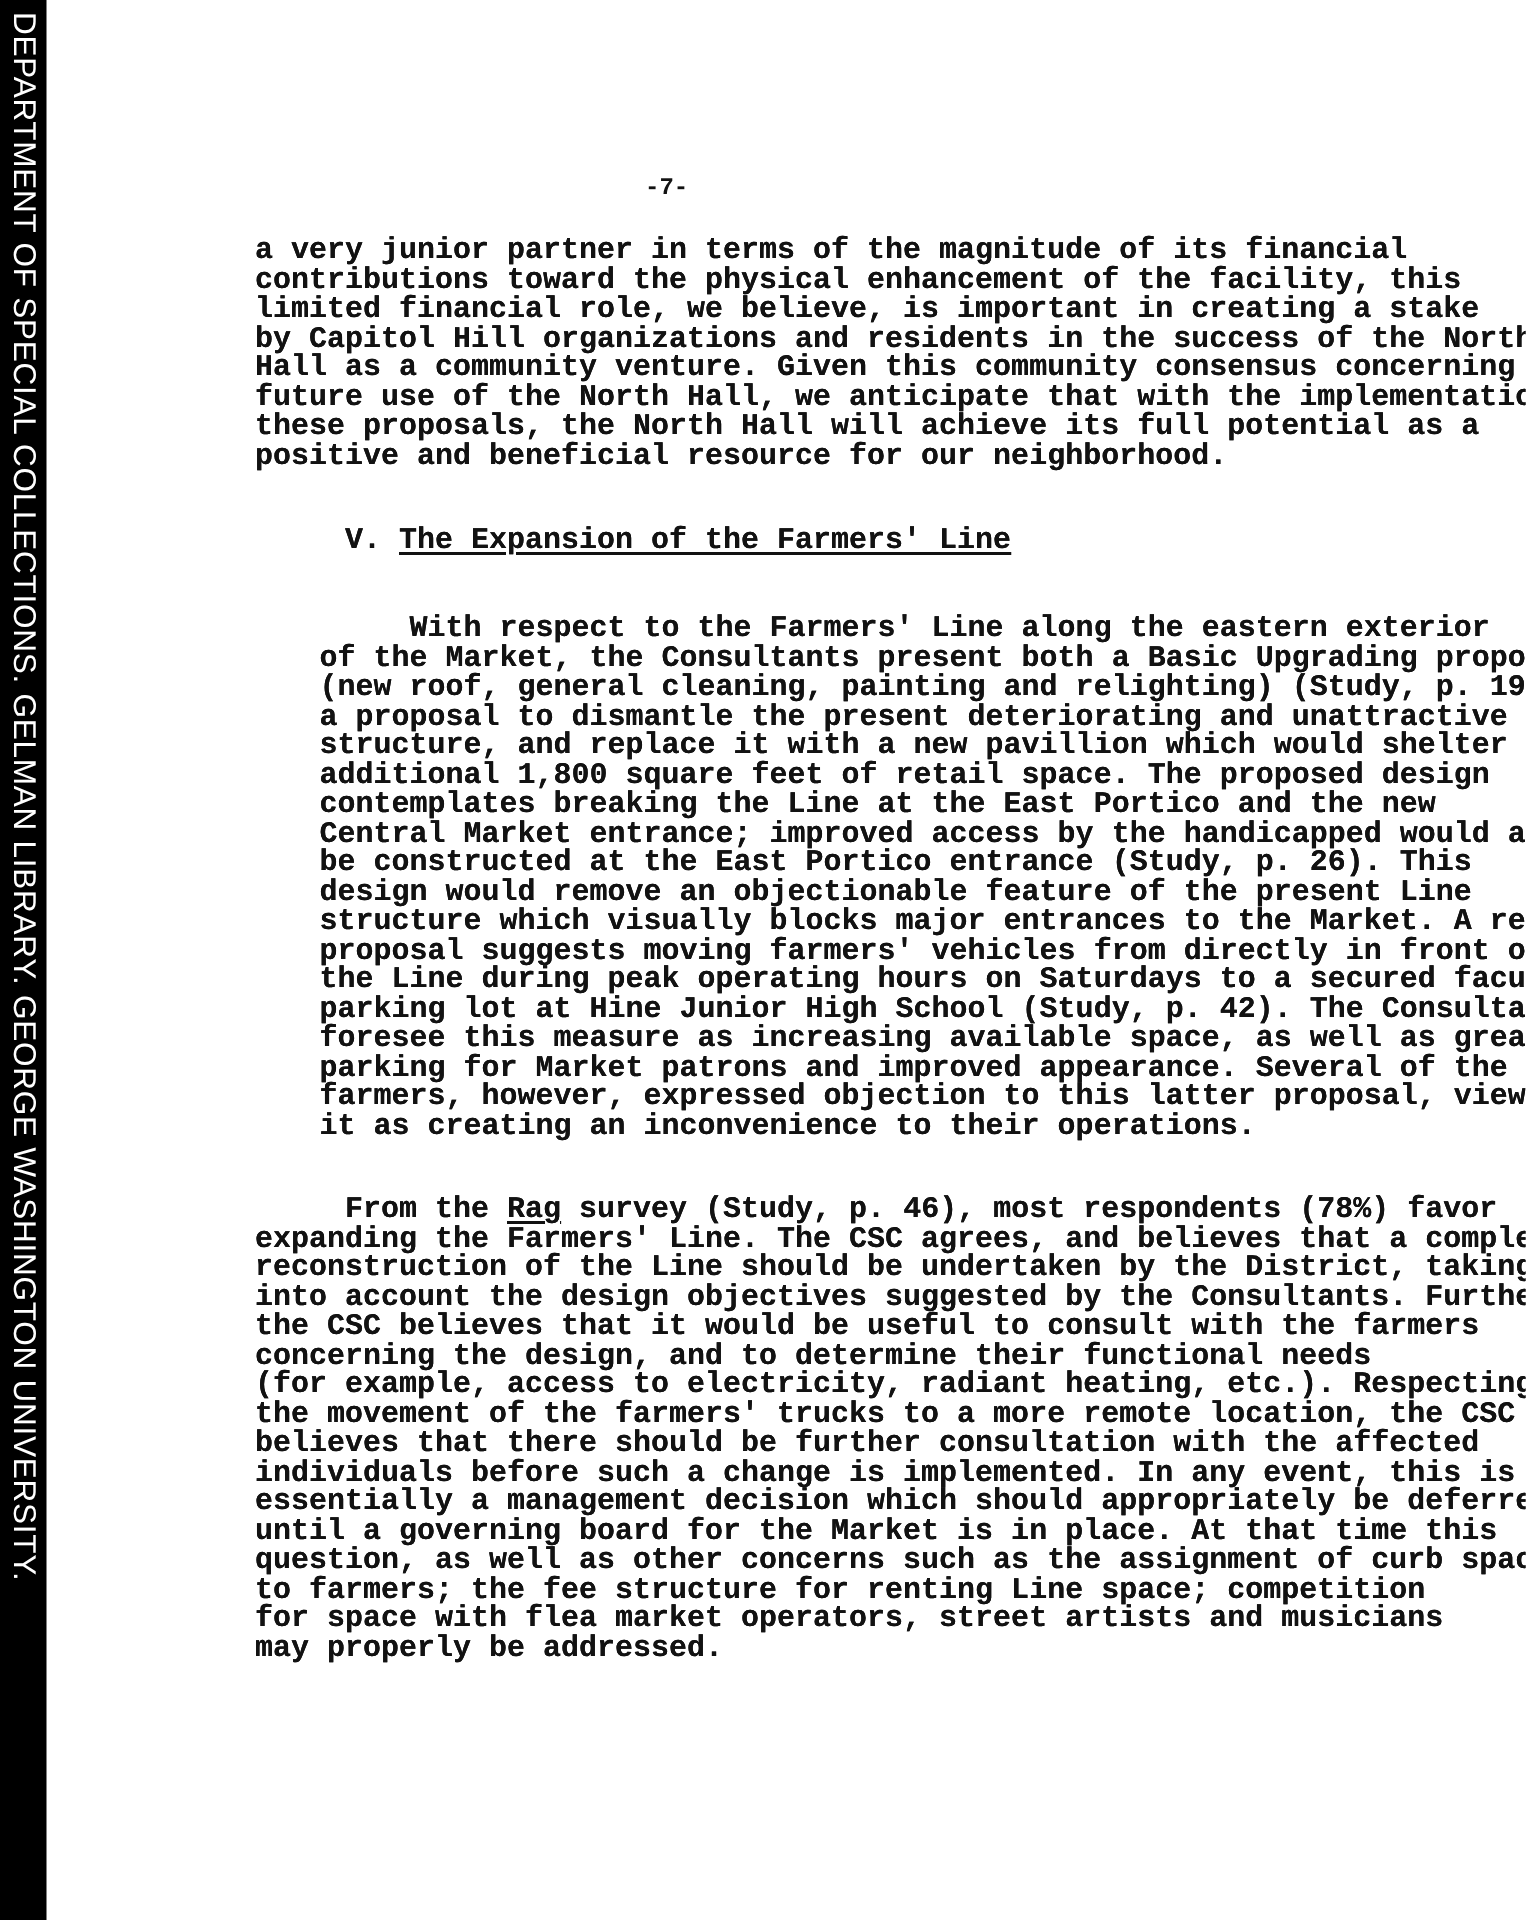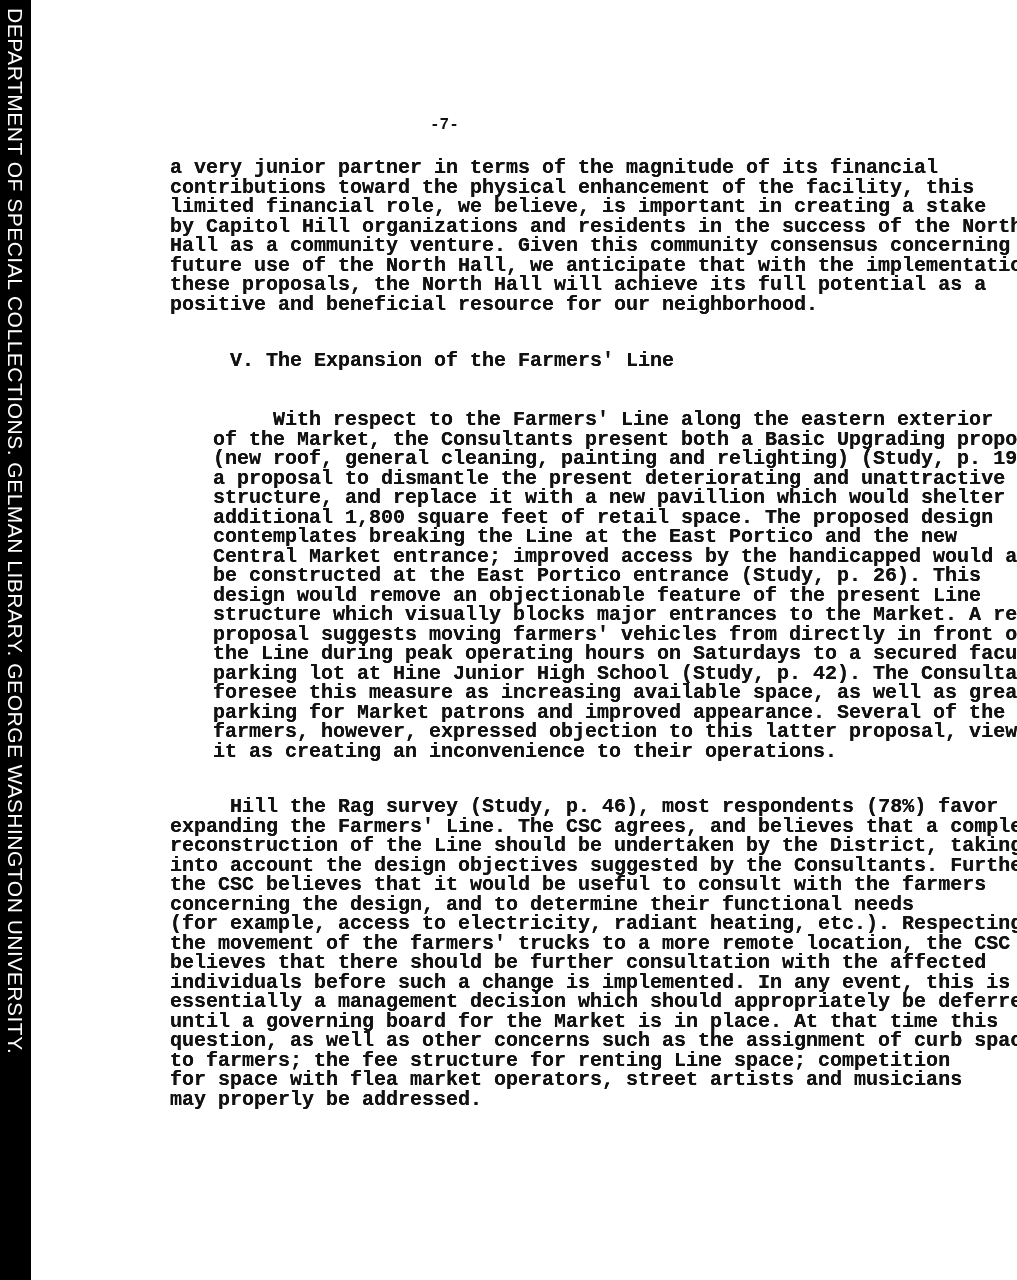--- a/index.html
+++ b/index.html
@@ -53,20 +53,21 @@
     line-height: 19.5px;
     color: #121212;
     white-space: pre;
     text-shadow: 0 0 0.4px #121212;
   }
   .p1 { top: 158px; }
   .heading { top: 351px; }
   .p2 { top: 410px; margin-left: 43px; }
   .p3 { top: 797px; }
   .underline {
+    text-decoration: underline;
     text-decoration-thickness: 1.5px;
     text-underline-offset: 3px;
   }
 </style>
 </head>
 <body>
 
 <div class="spine">
   <span class="spine-text">DEPARTMENT OF SPECIAL COLLECTIONS. GELMAN LIBRARY. GEORGE WASHINGTON UNIVERSITY.</span>
 </div>
@@ -97,21 +98,21 @@
 design would remove an objectionable feature of the present Line
 structure which visually blocks major entrances to the Market. A related
 proposal suggests moving farmers' vehicles from directly in front of
 the Line during peak operating hours on Saturdays to a secured faculty
 parking lot at Hine Junior High School (Study, p. 42). The Consultants
 foresee this measure as increasing available space, as well as greater
 parking for Market patrons and improved appearance. Several of the
 farmers, however, expressed objection to this latter proposal, viewing
 it as creating an inconvenience to their operations.</div>
 
-  <div class="para p3"><span>     Hill the </span><span class="underline">Rag</span><span> survey (Study, p. 46), most respondents (78%) favor
+  <div class="para p3"><span>     From the </span><span class="underline">Rag</span><span> survey (Study, p. 46), most respondents (78%) favor
 expanding the Farmers' Line. The CSC agrees, and believes that a complete
 reconstruction of the Line should be undertaken by the District, taking
 into account the design objectives suggested by the Consultants. Further,
 the CSC believes that it would be useful to consult with the farmers
 concerning the design, and to determine their functional needs
 (for example, access to electricity, radiant heating, etc.). Respecting
 the movement of the farmers' trucks to a more remote location, the CSC
 believes that there should be further consultation with the affected
 individuals before such a change is implemented. In any event, this is
 essentially a management decision which should appropriately be deferred

